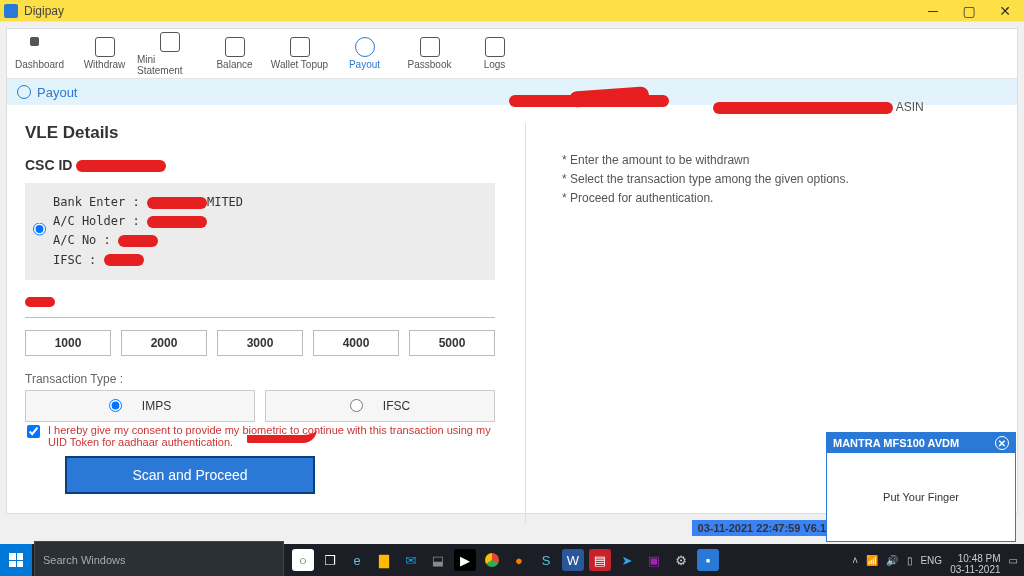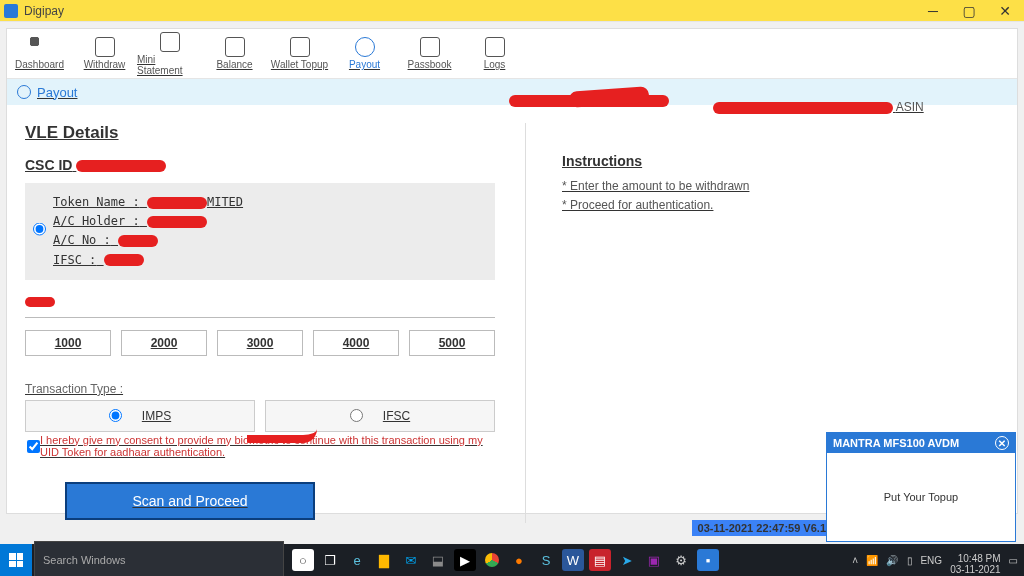--- a/index.html
+++ b/index.html
@@ -4,21 +4,21 @@
 <style>
 * { box-sizing: border-box; margin: 0; padding: 0; }
 body { font-family: "Segoe UI", Arial, sans-serif; font-size: 13px; background: #f0f0f0; width: 1024px; height: 576px; overflow: hidden; position: relative; color: #333; }
 
 .titlebar { height: 22px; background: #fde047; display: flex; align-items: center; padding: 0 4px; border-bottom: 1px solid #e5e5e5; }
 .titlebar .app-icon { width: 14px; height: 14px; background: #2a79d6; border-radius: 2px; margin-right: 6px; }
 .titlebar .title { font-size: 12px; color: #444; }
 .winctrls { margin-left: auto; display: flex; gap: 18px; padding-right: 6px; }
 .winctrls span { width: 18px; text-align: center; font-size: 14px; color: #333; }
 
-.app { background: #fff; margin: 6px; border: 1px solid #ddd; height: 486px; position: relative; text-decoration: underline; }
+.app { background: #fff; margin: 6px; border: 1px solid #ddd; height: 486px; position: relative; }
 
 .nav { display: flex; height: 50px; border-bottom: 1px solid #e5e5e5; }
 .nav-item { width: 65px; display: flex; flex-direction: column; align-items: center; justify-content: center; font-size: 10px; color: #555; gap: 2px; }
 .nav-item.active { color: #2a79d6; }
 .nav-item .nav-icon { width: 20px; height: 20px; border: 1.5px solid currentColor; border-radius: 3px; }
 .nav-item .nav-icon.circle { border-radius: 50%; }
 .nav-item .nav-icon.grid { border-radius: 3px; border: none; position: relative; }
 .nav-item .nav-icon.grid::before, .nav-item .nav-icon.grid::after { content:""; position:absolute; width:7px; height:7px; border:1.5px solid currentColor; border-radius:2px; }
 .nav-item .nav-icon.grid::before { left:0; top:0; box-shadow: 10px 0 0 0 currentColor inset, 0 10px 0 0 currentColor inset; }
 
@@ -42,29 +42,29 @@
 
 .redact { display: inline-block; background: #e62020; border-radius: 10px; height: 12px; vertical-align: middle; }
 .redact.r60 { width: 60px; }
 .redact.r90 { width: 90px; }
 .redact.r40 { width: 40px; }
 .redact.r30 { width: 30px; height: 10px; }
 .redact.rbig { width: 180px; height: 12px; }
 
 .hr { border: none; border-top: 1px solid #bbb; margin: 8px 0 12px 0; }
 
-.amt-row { display: flex; gap: 10px; margin-bottom: 26px; align-items: center; }
+.amt-row { display: flex; gap: 10px; margin-bottom: 16px; align-items: center; }
 .amt-btn { flex: 1; border: 1px solid #bbb; background: #fff; text-align: center; padding: 5px 0; font-size: 12px; font-weight: 600; color: #333; }
 
 .txtype-lbl { font-size: 12px; color: #666; margin-bottom: 4px; }
 .txtype-row { display: flex; gap: 10px; margin-bottom: 2px; }
 .txtype { flex: 1; border: 1px solid #ccc; background: #f6f6f6; text-align: center; padding: 8px 0; font-size: 12px; display: flex; align-items: center; justify-content: center; gap: 20px; }
 .txtype input { margin:0; }
 
-.consent { display: flex; align-items: center; font-size: 11px; color: #cc3333; margin-bottom: 24px; padding: 0 2px; }
+.consent { display: flex; align-items: flex-start; gap: 8px; font-size: 11px; color: #cc3333; margin-bottom: 8px; padding: 0 2px; }
 .consent input { margin-top: 1px; }
 
 .scan-btn { background: #2a79d6; color: #fff; border: 2px solid #0b3e7d; width: 250px; padding: 9px 0; font-size: 14px; text-align: center; margin-left: 40px; }
 
 .instr-list { list-style: none; font-size: 12px; color: #555; }
 .instr-list li { margin-bottom: 5px; }
 .instr-list li::before { content: "*  "; }
 
 .version { position: absolute; right: 192px; bottom: 40px; font-size: 11px; font-weight: 700; color: #333; background: #3b82f6; padding: 2px 6px; }
 
@@ -154,21 +154,21 @@
   <div class="content">
     <div class="left">
       <h2>VLE Details</h2>
       <div class="csc">
         <span>CSC ID</span>
         <span class="redact r90"></span>
       </div>
 
       <div class="bank-box">
         <input type="radio" class="radio" checked="" style="">
-        <div><span>Token Name :</span> <span class="redact r60"></span><span>MITED</span></div>
+        <div><span>Bank Enter :</span> <span class="redact r60"></span><span>MITED</span></div>
         <div><span>A/C Holder :</span> <span class="redact r60"></span></div>
         <div><span>A/C No :</span> <span class="redact r40"></span></div>
         <div><span>IFSC :</span> <span class="redact r40"></span></div>
       </div>
 
       <span class="redact r30"></span>
       <hr class="hr">
 
       <div class="amt-row">
         <div class="amt-btn">1000</div>
@@ -194,39 +194,39 @@
         <input type="checkbox" checked="" style="">
         <span>I hereby give my consent to provide my biometric to continue with this transaction using my UID Token for aadhaar authentication.</span>
       </label>
 
       <div class="scan-btn">Scan and Proceed</div>
     </div>
 
     <div class="divider"></div>
 
     <div class="right">
-      <h3>Instructions</h3>
       <ul class="instr-list">
         <li>Enter the amount to be withdrawn</li>
+        <li>Select the transaction type among the given options.</li>
         <li>Proceed for authentication.</li>
       </ul>
     </div>
   </div>
 
   <div class="swoosh2"></div>
 </div>
 
 <div class="version">03-11-2021 22:47:59  V6.1</div>
 
 <div class="mantra">
   <div class="mantra-head">
     <span>MANTRA MFS100 AVDM</span>
     <span class="close-x">✕</span>
   </div>
-  <div class="mantra-body">Put Your Topup</div>
+  <div class="mantra-body">Put Your Finger</div>
 </div>
 
 <div class="taskbar">
   <div class="start">
     <div class="win">
         <span></span>
         <span></span>
         <span></span>
         <span></span>
       </div>

